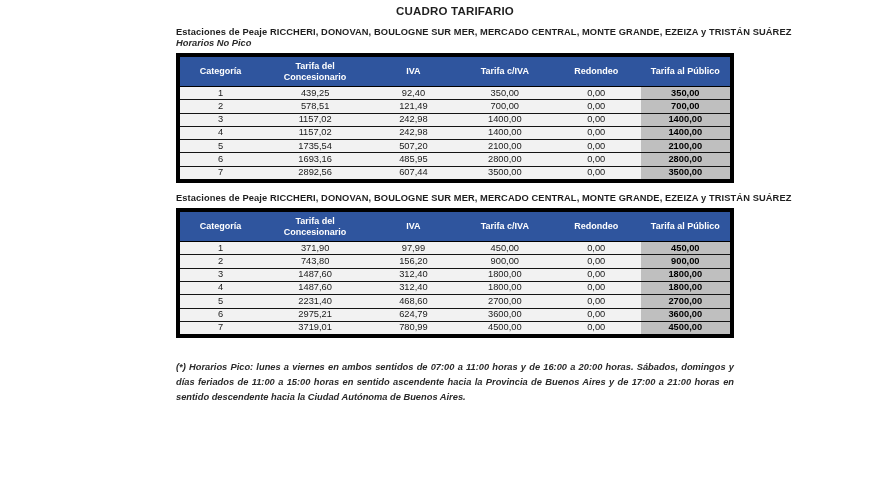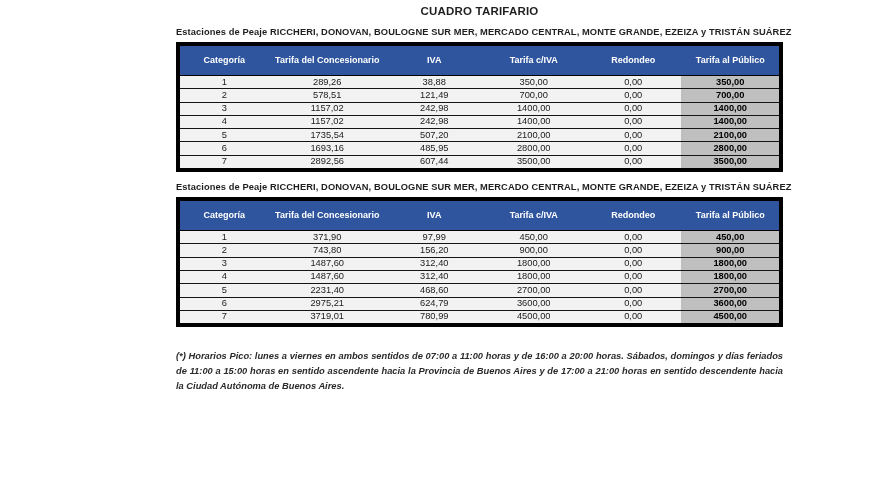--- a/index.html
+++ b/index.html
@@ -12,21 +12,21 @@
     height: 478px;
     position: relative;
     font-family: "Liberation Sans", "DejaVu Sans", sans-serif;
     color: #1a1a1a;
     overflow: hidden;
   }
   .doc {
     position: absolute;
     left: 176px;
     top: 0;
-    width: 607px;
+    width: 558px;
   }
   .title {
     text-align: center;
     font-weight: bold;
     font-size: 11.5px;
     letter-spacing: 0.2px;
     margin-top: 5px;
     color: #1f1f1f;
   }
   .section-heading {
@@ -95,20 +95,21 @@
 </style>
 </head>
 <body>
 
 <div class="doc">
 
   <div class="title">CUADRO TARIFARIO</div>
 
   <div class="heading-block-1">
     <div class="section-heading">Estaciones de Peaje RICCHERI, DONOVAN, BOULOGNE SUR MER, MERCADO CENTRAL, MONTE GRANDE, EZEIZA y TRISTÁN SUÁREZ</div>
+    <div class="section-subheading">Horarios No Pico</div>
   </div>
 
   <table class="tariff">
     <colgroup>
       <col style="width:15%">
         <col style="width:19.5%">
         <col style="width:16%">
       <col style="width:17%">
         <col style="width:16%">
         <col style="width:16.5%">
@@ -119,22 +120,22 @@
           <th>Tarifa del Concesionario</th>
           <th>IVA</th>
           <th>Tarifa c/IVA</th>
           <th>Redondeo</th>
           <th>Tarifa al Público</th>
         </tr>
       </thead>
     <tbody>
         <tr>
           <td>1</td>
-          <td>289,26</td>
-          <td>38,88</td>
+          <td>439,25</td>
+          <td>92,40</td>
           <td>350,00</td>
           <td>0,00</td>
           <td class="hl">350,00</td>
         </tr>
         <tr>
           <td>2</td>
           <td>578,51</td>
           <td>121,49</td>
           <td>700,00</td>
           <td>0,00</td>

